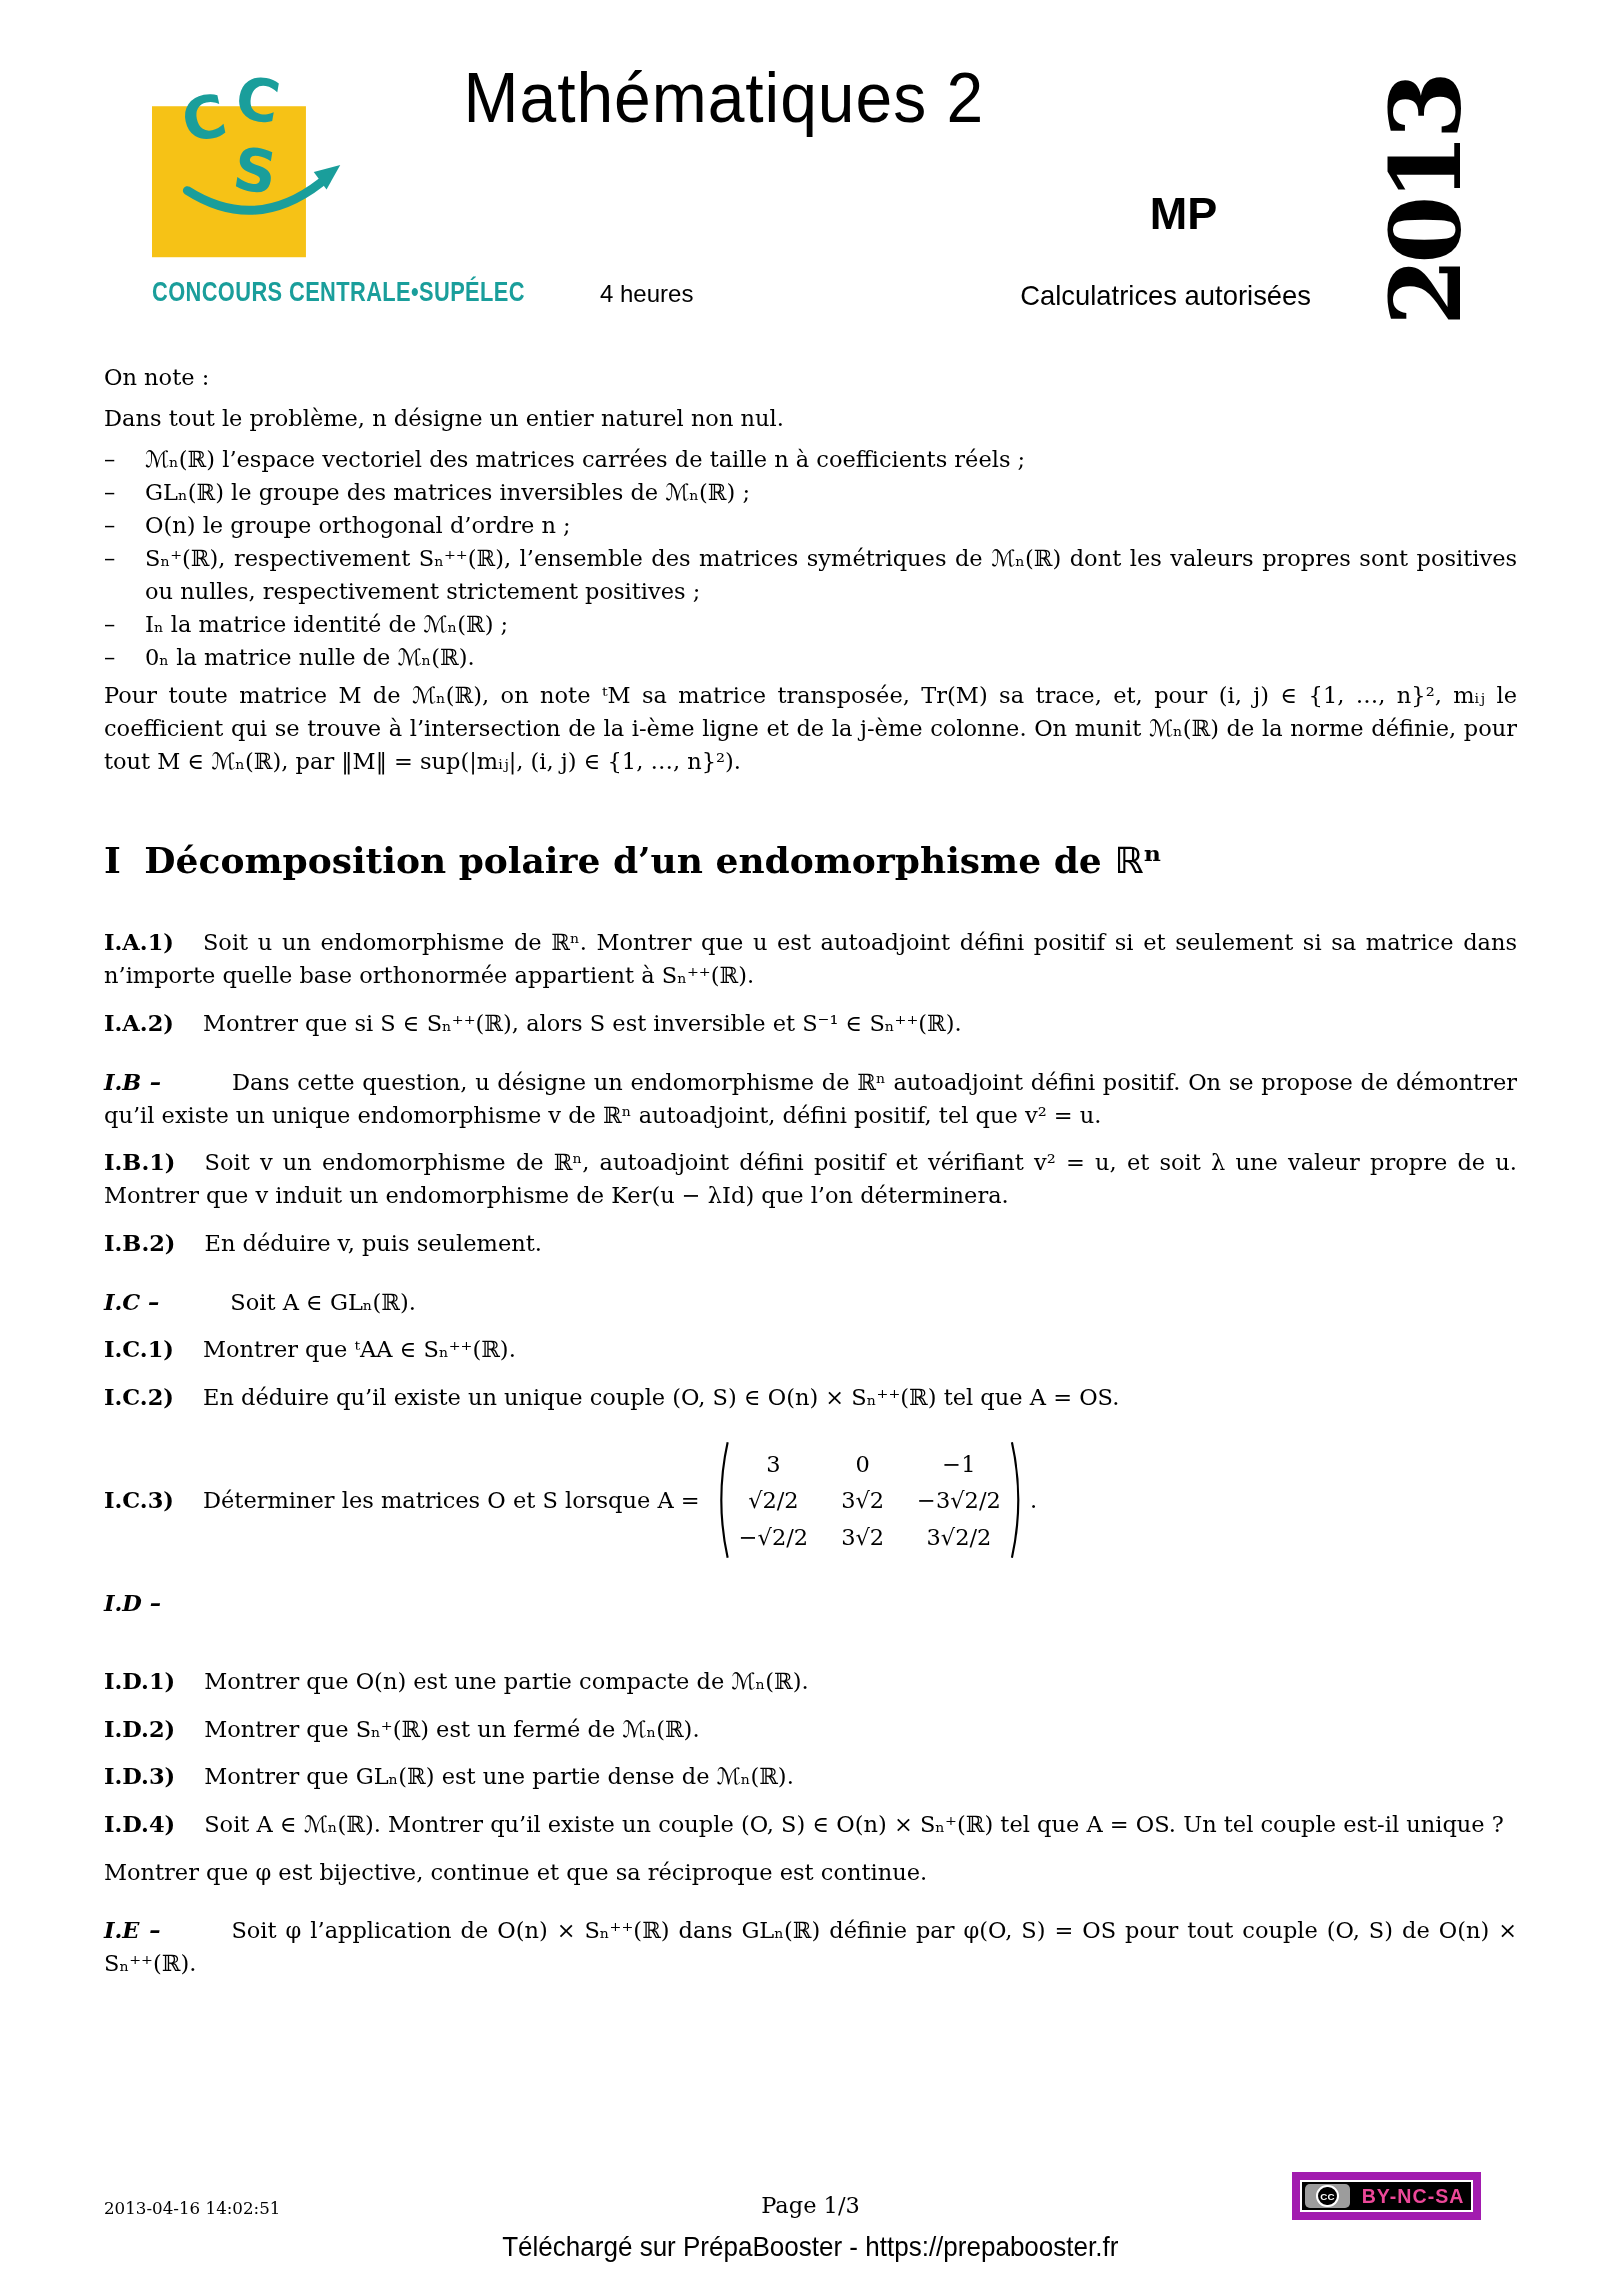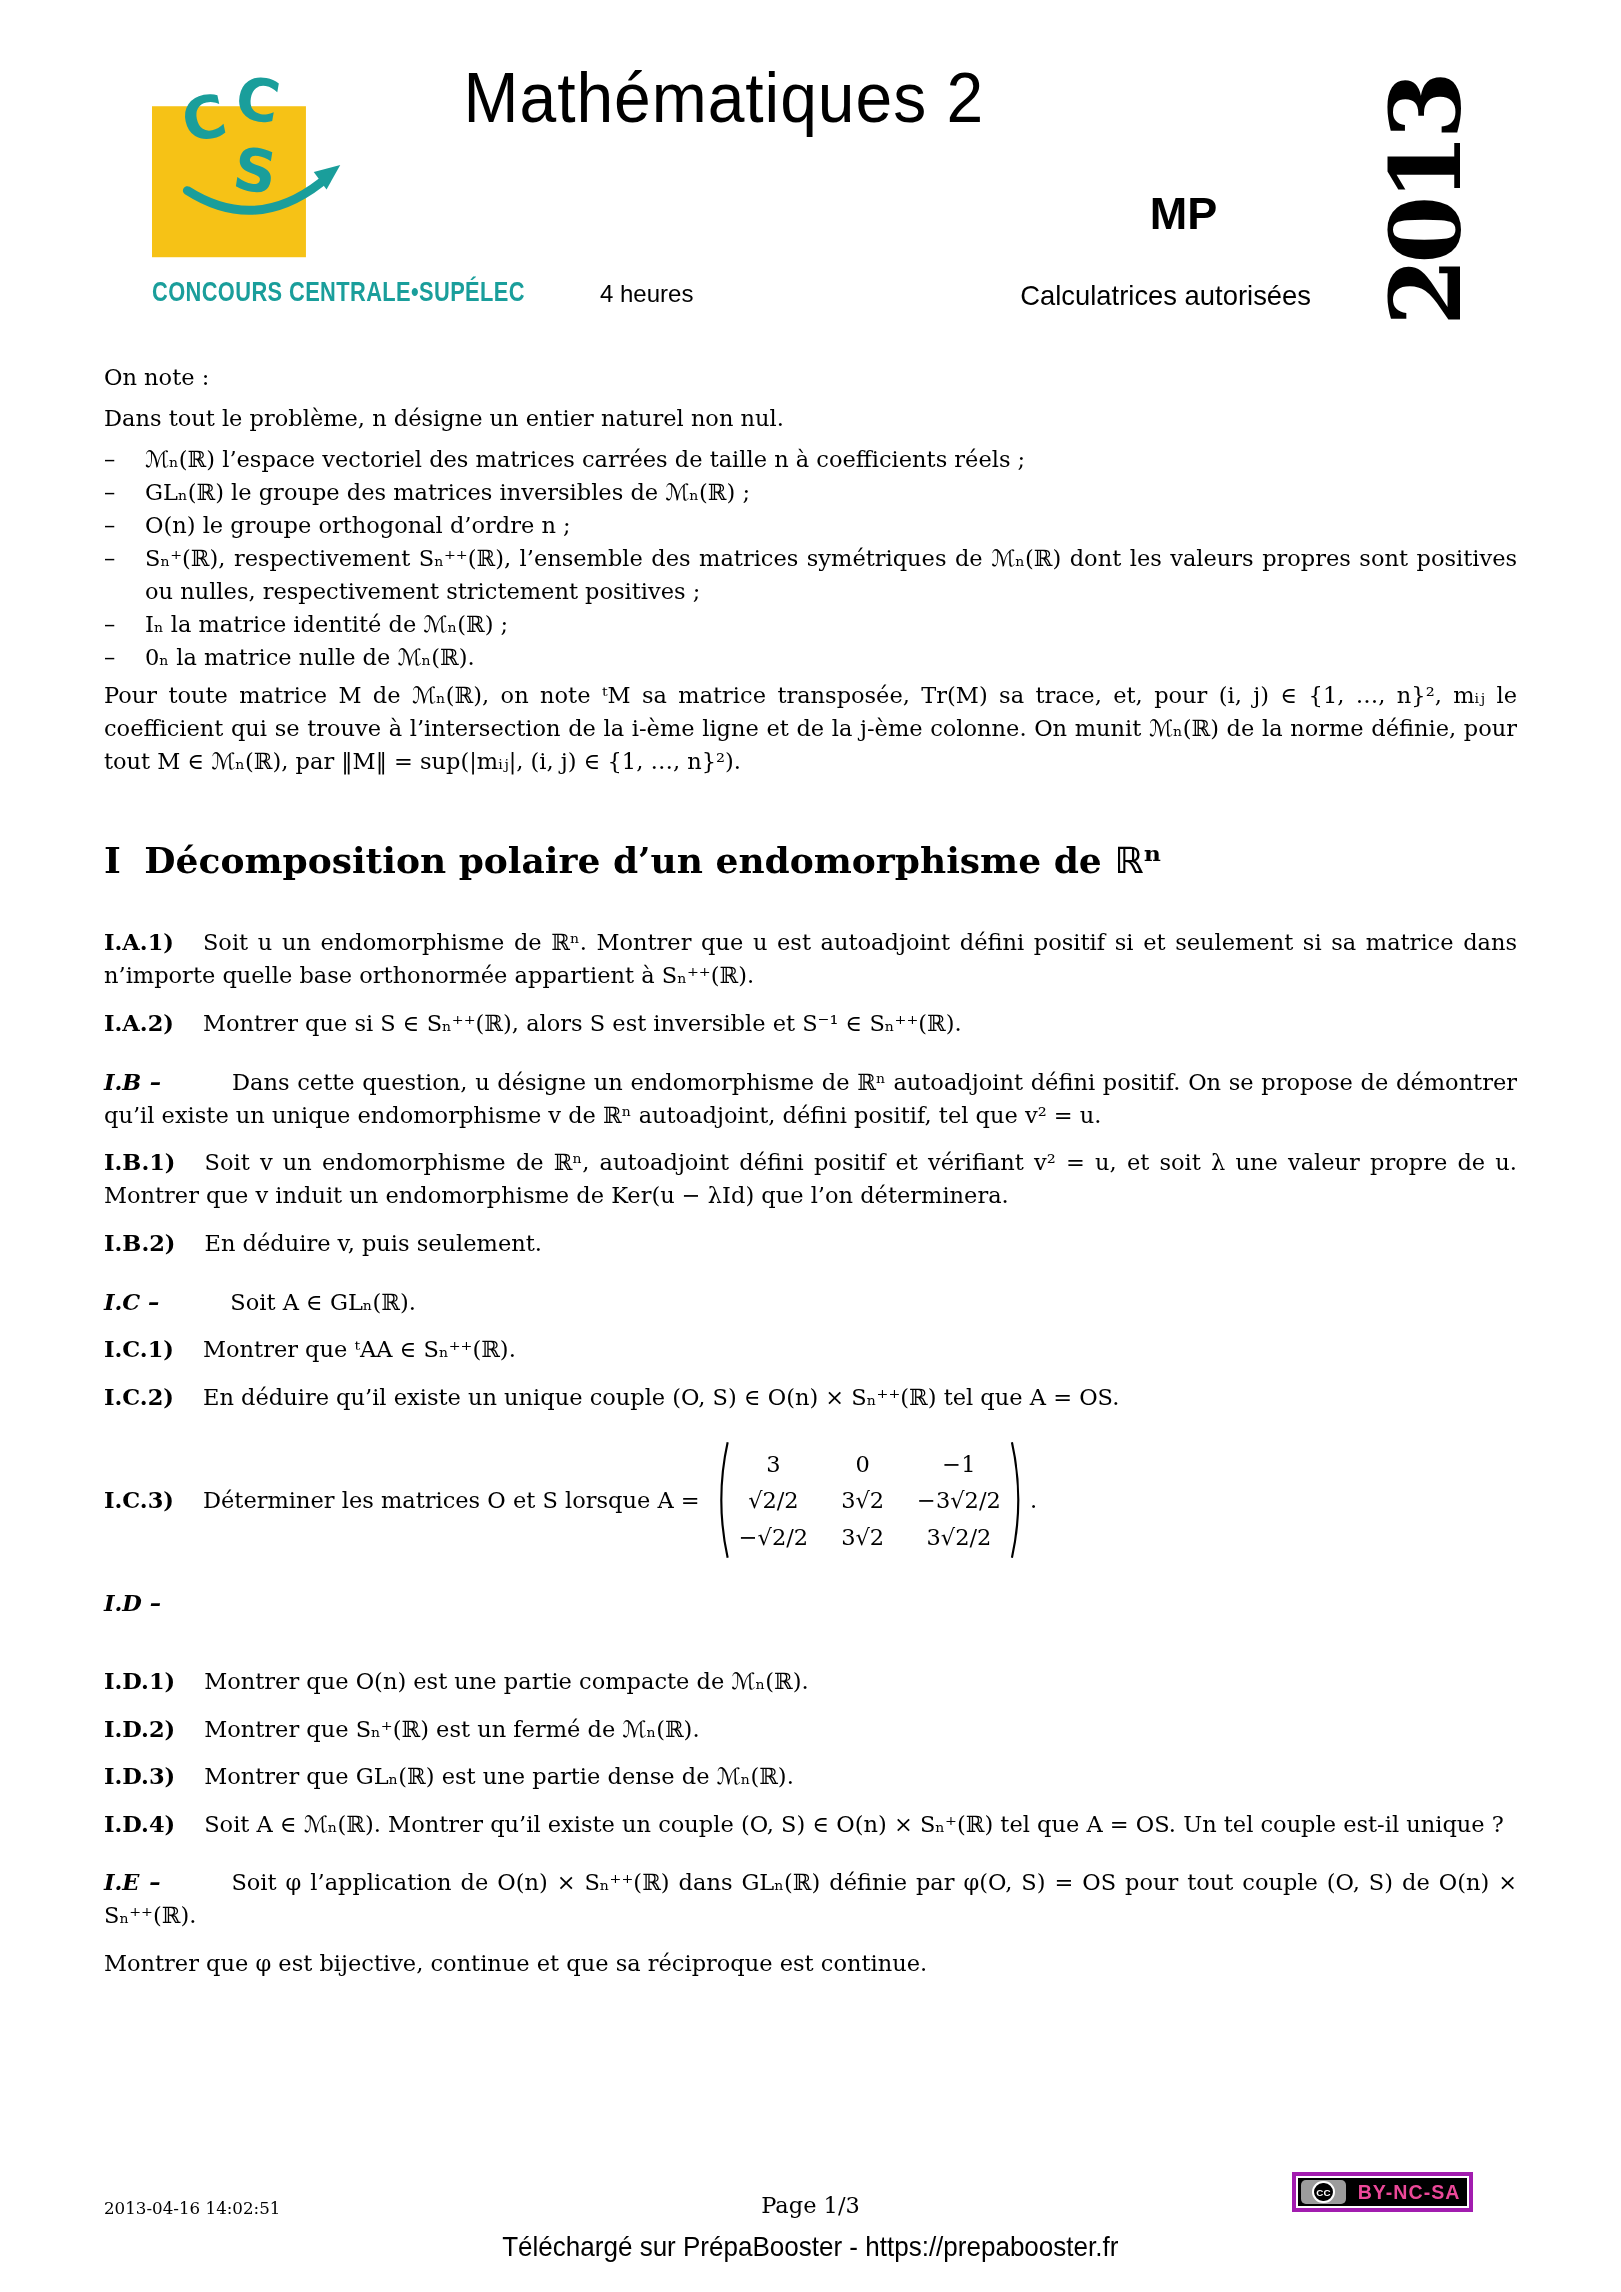--- a/index.html
+++ b/index.html
@@ -47,21 +47,21 @@
   .matrix-wrap{display:inline-flex;align-items:center;margin-left:13.7px;}
   .mgrid{display:grid;grid-template-columns:auto auto auto;column-gap:33px;row-gap:4.9px;
          padding:0 7.8px;font-size:22.5px;}
   .mc{text-align:center;line-height:32px;}
   .msuffix{margin-left:3.9px;}
 
   
   .f-date{position:absolute;left:104px;top:2198px;font-size:16.7px;}
   .f-page{position:absolute;left:0;right:0;top:2192px;text-align:center;font-size:22.5px;}
   .cc-badge{position:absolute;left:1292px;top:2172px;width:173px;height:32px;background:#000;
-            border:4px solid #a21caf;box-shadow:inset 0 0 0 2px #fff;display:flex;align-items:center;}
+            border:8px solid #a21caf;box-shadow:inset 0 0 0 2px #fff;display:flex;align-items:center;}
   .cc-left{width:45px;height:24.5px;background:#9c9c9c;border-radius:4.9px;margin-left:4.9px;
            display:flex;align-items:center;justify-content:center;}
   .cc-circle{width:18.6px;height:18.6px;border-radius:50%;background:#000;border:2px solid #fff;
              color:#fff;font-family:"Liberation Sans",sans-serif;font-weight:bold;font-size:9.8px;
              display:flex;align-items:center;justify-content:center;letter-spacing:0;}
   .cc-text{color:#ec4899;font-family:Liberation Sans, sans-serif;font-weight:bold;font-size:19.6px;
            margin-left:11.8px;letter-spacing:1px;}
   .f-download{position:absolute;left:0;right:0;top:2231px;text-align:center;
               font-family:"Liberation Sans",sans-serif;font-size:27.4px;}
   .f-download>span{display:inline-block;transform:scaleX(0.95);}
@@ -190,25 +190,25 @@
     <p class="q">
       <span class="q-label">I.D.2)</span><span>Montrer que Sₙ⁺(ℝ) est un fermé de ℳₙ(ℝ).</span>
     </p>
     <p class="q">
       <span class="q-label">I.D.3)</span><span>Montrer que GLₙ(ℝ) est une partie dense de ℳₙ(ℝ).</span>
     </p>
     <p class="q">
       <span class="q-label">I.D.4)</span><span>Soit A ∈ ℳₙ(ℝ). Montrer qu’il existe un couple (O, S) ∈ O(n) × Sₙ⁺(ℝ) tel que A = OS. Un tel couple est-il unique ?</span>
     </p>
 
+    <p class="q">
+      <span>Montrer que φ est bijective, continue et que sa réciproque est continue.</span>
+    </p>
     <p class="q part-row">
       <span class="part-label">I.E –</span><span>Soit φ l’application de O(n) × Sₙ⁺⁺(ℝ) dans GLₙ(ℝ) définie par φ(O, S) = OS pour tout couple (O, S) de O(n) × Sₙ⁺⁺(ℝ).</span>
-    </p>
-    <p class="q">
-      <span>Montrer que φ est bijective, continue et que sa réciproque est continue.</span>
     </p>
 
   </div>
 
   <div class="f-date">2013-04-16 14:02:51</div>
   <div class="f-page">Page 1/3</div>
 
   <div class="cc-badge">
     <span class="cc-left">
       <span class="cc-circle">CC</span>

